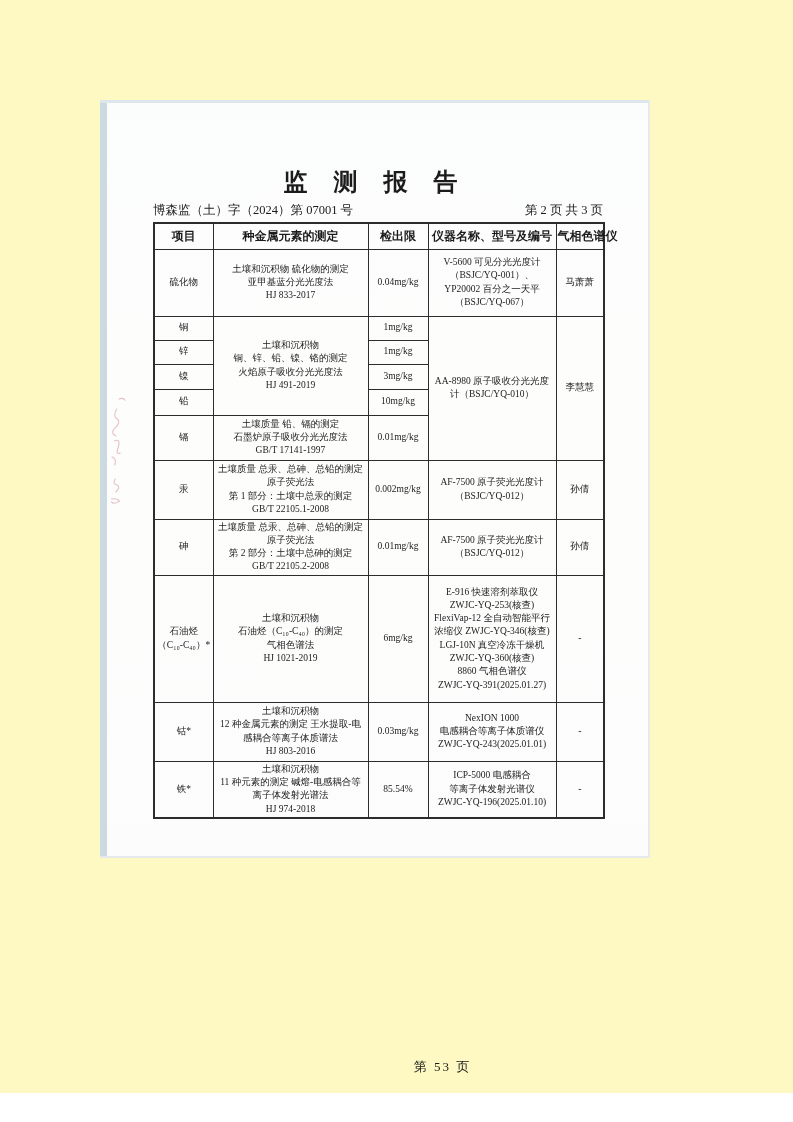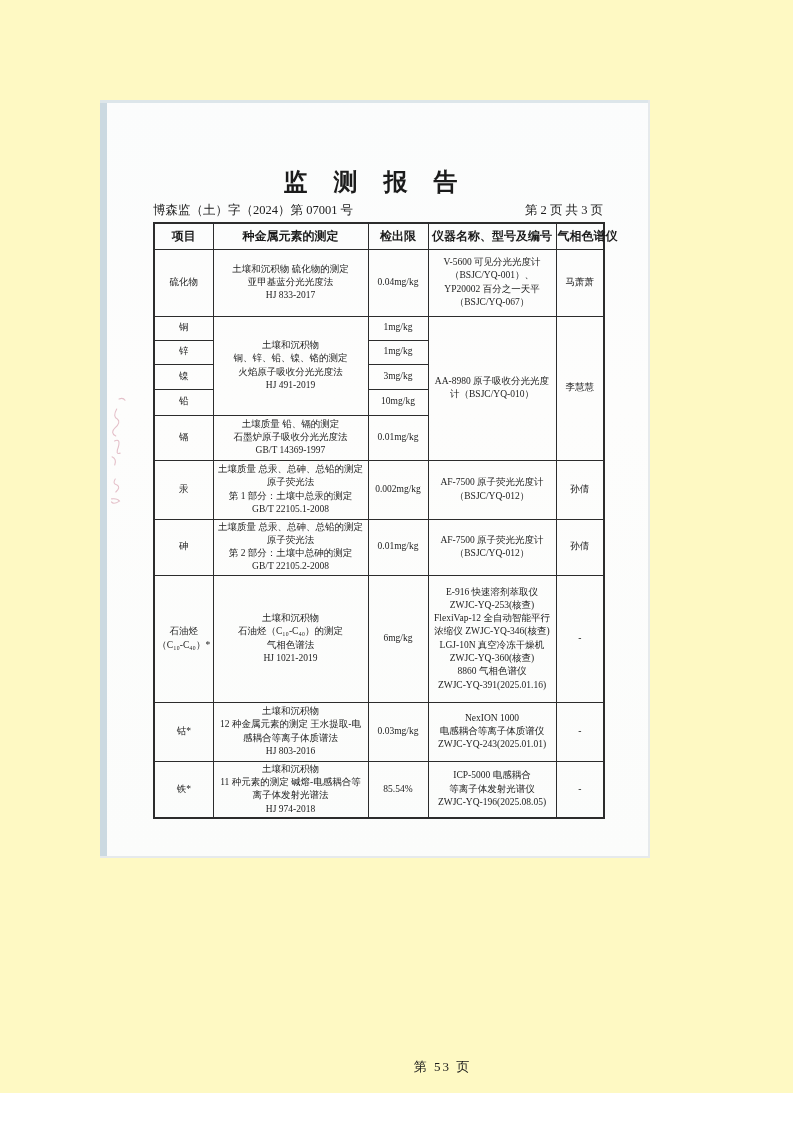--- a/index.html
+++ b/index.html
@@ -136,21 +136,21 @@
         <td>3mg/kg</td>
       </tr>
       <tr style="height:26px">
         <td class="cell-item">铅</td>
         <td>10mg/kg</td>
       </tr>
       <tr style="height:45px">
         <td class="cell-item">镉</td>
         <td>土壤质量 铅、镉的测定
 石墨炉原子吸收分光光度法
-GB/T 14369-1997</td>
+GB/T 17141-1997</td>
         <td>0.01mg/kg</td>
       </tr>
       <tr style="height:59px">
         <td class="cell-item">汞</td>
         <td>土壤质量 总汞、总砷、总铅的测定
 原子荧光法
 第 1 部分：土壤中总汞的测定
 GB/T 22105.1-2008</td>
         <td>0.002mg/kg</td>
         <td>AF-7500 原子荧光光度计
@@ -175,21 +175,21 @@
 石油烃（C₁₀-C₄₀）的测定
 气相色谱法
 HJ 1021-2019</td>
         <td>6mg/kg</td>
         <td>E-916 快速溶剂萃取仪
 ZWJC-YQ-253(核查)
 FlexiVap-12 全自动智能平行浓缩仪 ZWJC-YQ-346(核查)
 LGJ-10N 真空冷冻干燥机
 ZWJC-YQ-360(核查)
 8860 气相色谱仪
-ZWJC-YQ-391(2025.01.16)</td>
+ZWJC-YQ-391(2025.01.27)</td>
         <td>-</td>
       </tr>
       <tr style="height:59px">
         <td class="cell-item">钴*</td>
         <td>土壤和沉积物
 12 种金属元素的测定 王水提取-电感耦合等离子体质谱法
 HJ 803-2016</td>
         <td>0.03mg/kg</td>
         <td>NexION 1000
 电感耦合等离子体质谱仪
@@ -197,21 +197,21 @@
         <td>-</td>
       </tr>
       <tr style="height:57px">
         <td class="cell-item">铁*</td>
         <td>土壤和沉积物
 11 种元素的测定 碱熔-电感耦合等离子体发射光谱法
 HJ 974-2018</td>
         <td>85.54%</td>
         <td>ICP-5000 电感耦合
 等离子体发射光谱仪
-ZWJC-YQ-196(2025.08.05)</td>
+ZWJC-YQ-196(2025.01.10)</td>
         <td>-</td>
       </tr>
     </tbody>
       </table>
   </div>
 
   <div class="footer-page">第 53 页</div>
 </div>
 
 </body></html>

